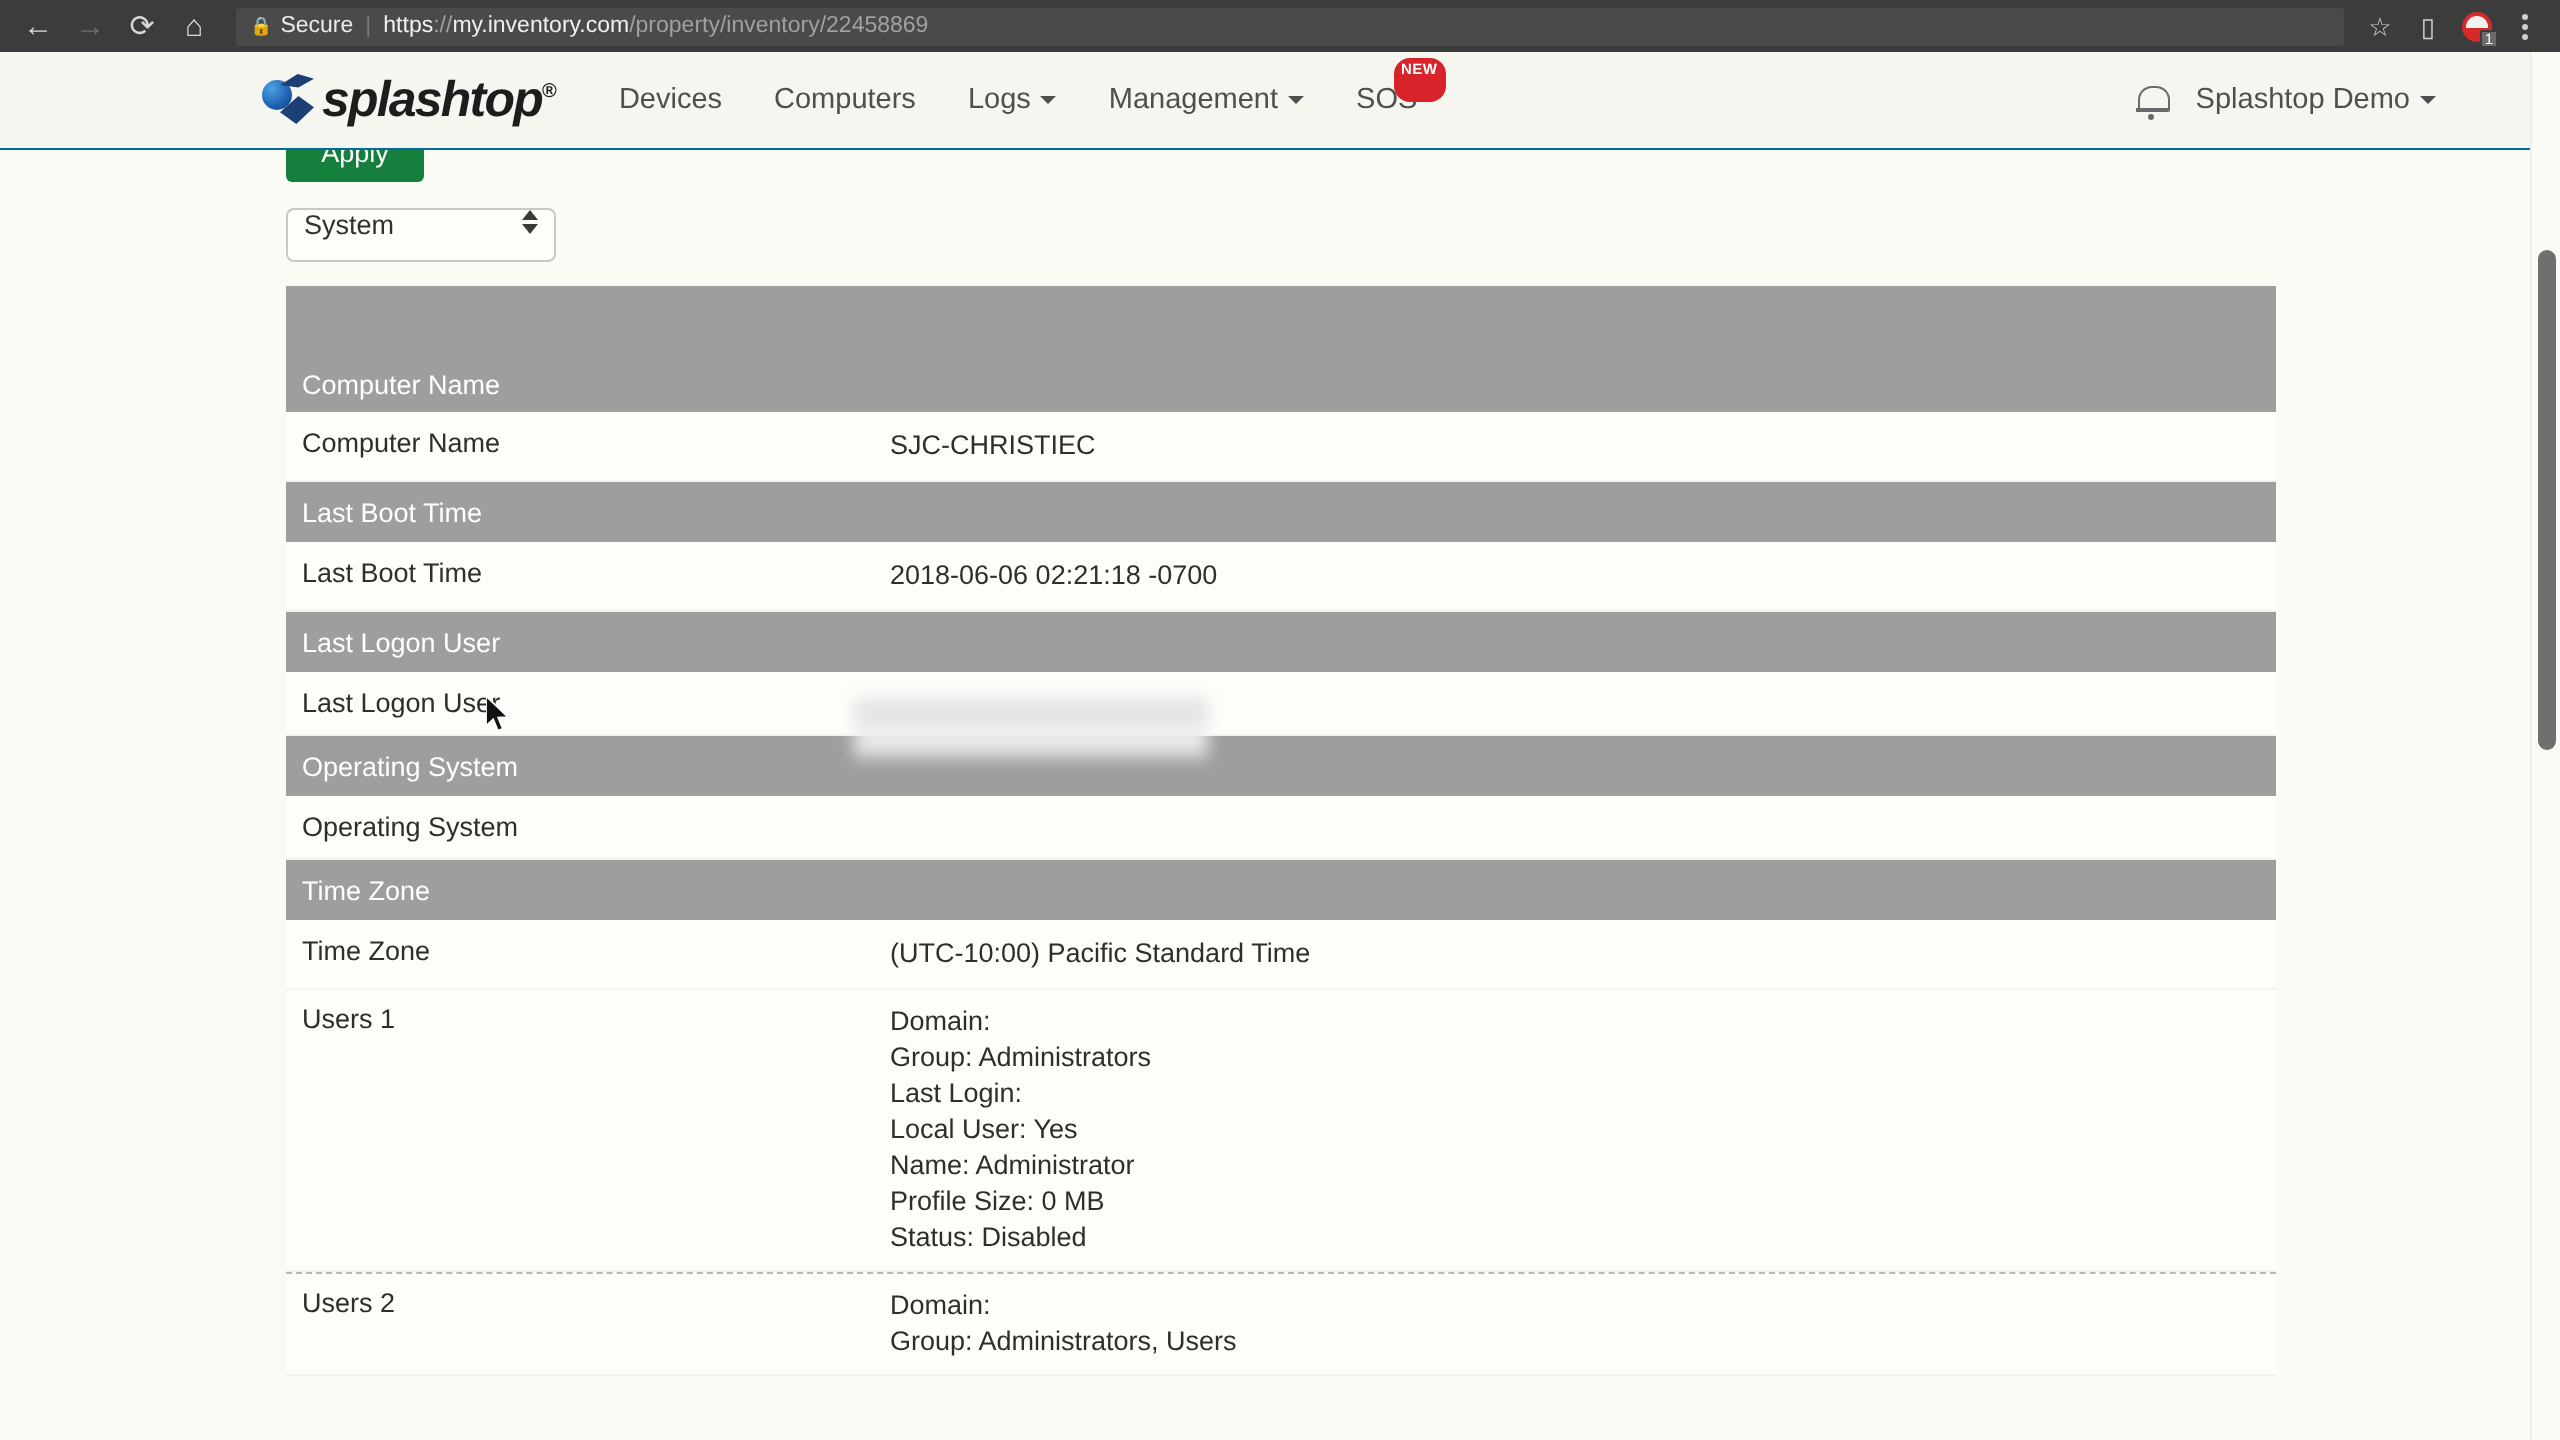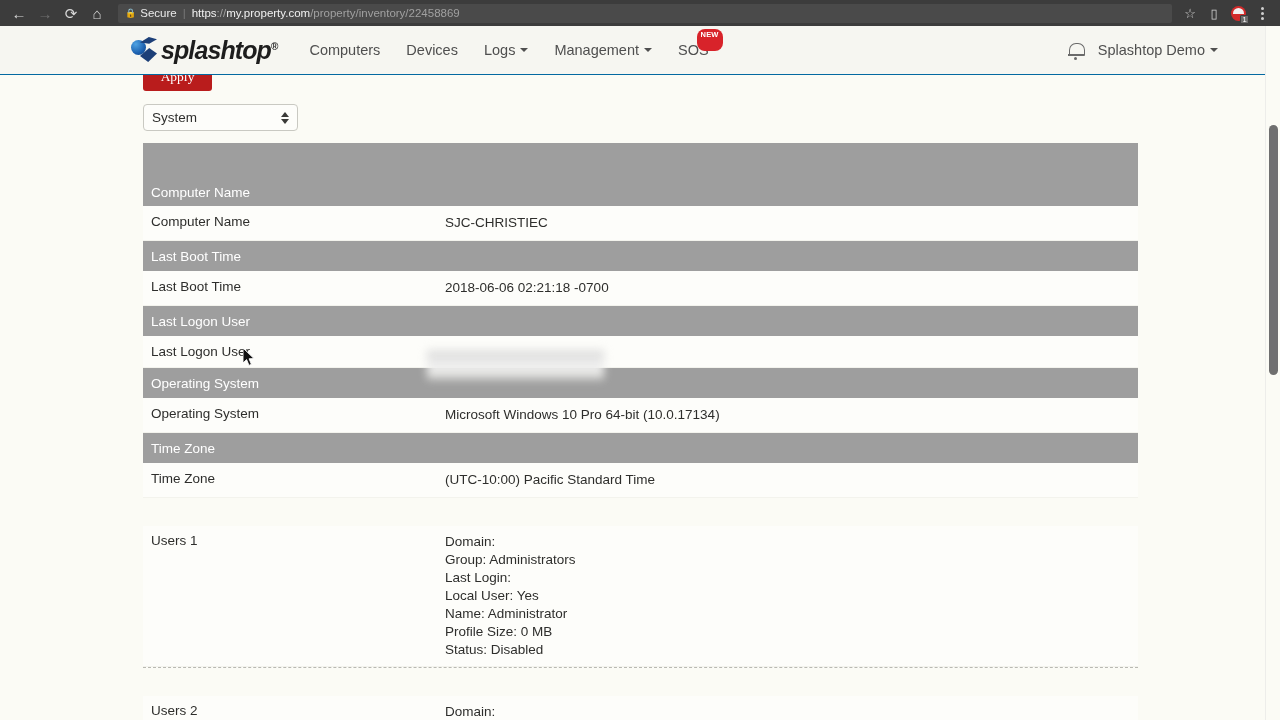--- a/index.html
+++ b/index.html
@@ -157,33 +157,33 @@
   
   #page {
     position: absolute; top: 26px; left: 0;
     width: 1280px; height: 694px;
     background: #fbfbf5;
     z-index: 10;
   }
   #apply-button {
     position: absolute; left: 143px; top: 36px;
     width: 69px; height: 29px;
-    background: #b91c1c;
+    background: #15803d;
     color: #ffffff; font-size: 13.5px;
     display: flex; align-items: center; justify-content: center;
     border: none; border-radius: 3px;
-    font-family: Liberation Serif, serif;
+    font-family: Liberation Sans, sans-serif;
   }
   #category-select {
     position: absolute; left: 143px; top: 78px;
-    width: 155px; height: 27px;
+    width: 135px; height: 27px;
     background: #fdfdfa;
     border: 1px solid #c9c9c2;
     border-radius: 4px;
-    display: flex; align-items: center;
+    display: flex; 
     padding: 0 8px;
     font-size: 13.5px; color: #30302e;
   }
   .select-arrows {
     margin-left: auto; display: flex; flex-direction: column;
     gap: 2px; align-items: center;
   }
   .select-arrows .up {
     border-left: 4px solid transparent; border-right: 4px solid transparent;
     border-bottom: 5px solid #3a3a38;
@@ -211,21 +211,21 @@
   .data-row {
     background: #fdfdfa;
     display: flex;
     padding: 8px 0 8px 8px;
     font-size: 13.5px;
     color: #2e2e2c;
     border-bottom: 1px solid #f3f3ed;
   }
   .data-row .lbl { width: 294px; flex: none; }
   .data-row .val { flex: 1 1 auto; white-space: pre-line; line-height: 18px; }
-  .data-row.tall { padding-top: 7px; padding-bottom: 7px; margin-top: 28px; }
+  .data-row.tall { padding-top: 7px; padding-bottom: 7px; }
   .dashed-sep {
     border-top: 1px dashed #b9b9b2;
     background: #fdfdfa;
     height: 1px;
   }
   .redact {
     position: absolute; left: 427px; top: 322px;
     width: 177px; height: 34px;
     background: linear-gradient(180deg,
       rgba(158,158,158,0.0) 0%, rgba(214,214,214,0.85) 14%,
@@ -263,21 +263,21 @@
   <div class="nav-btn dim">→</div>
   <div class="nav-btn">⟳</div>
   <div class="nav-btn">⌂</div>
 
   <div class="urlbox">
     <span class="lock-ico">🔒</span>
     <span class="secure-word">Secure</span>
     <span class="url-sep">|</span>
     <span class="url-bright">https</span>
     <span class="url-dim">://</span>
-    <span class="url-bright">my.property.com</span>
+    <span class="url-bright">my.inventory.com</span>
     <span class="url-dim">/property/inventory/22458869</span>
   </div>
 
   <div class="tool-ico">☆</div>
   <div class="tool-ico">▯</div>
   <div class="tool-ico">
     <span class="ext-dot"></span>
     <span class="ext-badge">1</span>
   </div>
   <div class="tool-ico">
@@ -323,21 +323,20 @@
       </div>
       <div class="data-row">
         <div class="lbl">Last Logon User</div>
         <div class="val"></div>
       </div>
       <div class="band">
         <span>Operating System</span>
       </div>
       <div class="data-row">
         <div class="lbl">Operating System</div>
-        <div class="val">Microsoft Windows 10 Pro 64-bit (10.0.17134)</div>
       </div>
       <div class="band">
         <span>Time Zone</span>
       </div>
       <div class="data-row">
         <div class="lbl">Time Zone</div>
         <div class="val">(UTC-10:00) Pacific Standard Time</div>
       </div>
       <div class="data-row tall">
         <div class="lbl">Users 1</div>
@@ -371,24 +370,24 @@
         <span class="b2"></span>
         <span class="b3"></span>
     </span>
     <span class="wordmark">
       <span>splashtop</span><sup>®</sup>
     </span>
   </div>
 
   <div id="main-nav">
     <a class="nav-link">
-      <span>Computers</span>
+      <span>Devices</span>
     </a>
     <a class="nav-link">
-      <span>Devices</span>
+      <span>Computers</span>
     </a>
     <a class="nav-link">
       <span>Logs</span>
       <span class="caret"></span>
     </a>
     <a class="nav-link">
       <span>Management</span>
       <span class="caret"></span>
     </a>
     <a class="nav-link">

